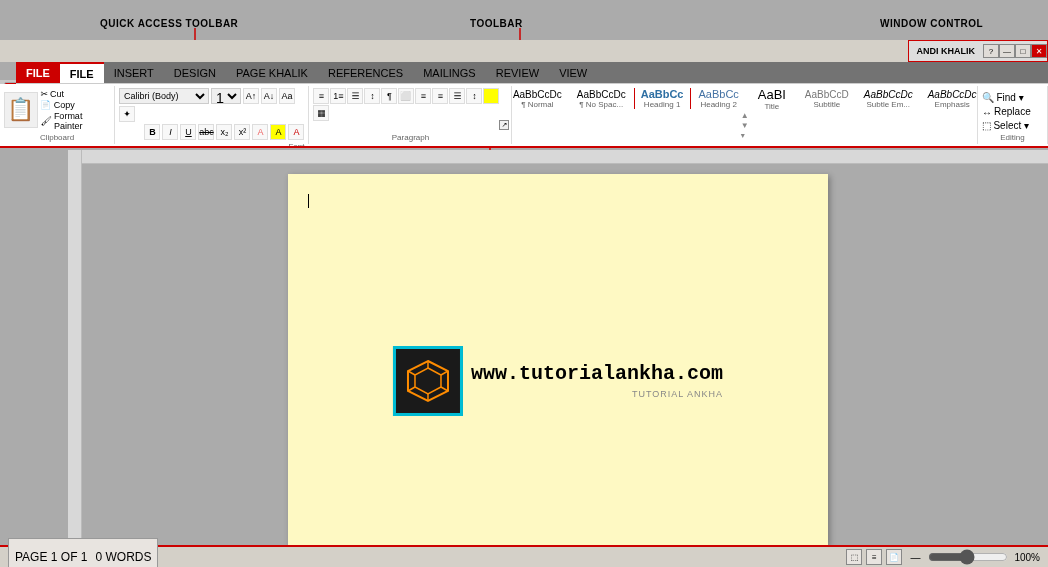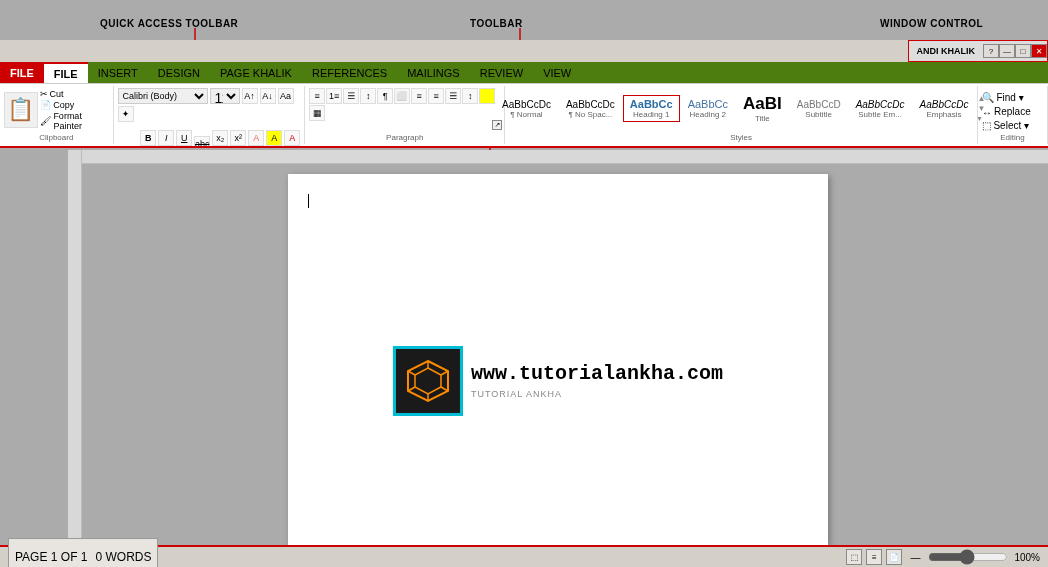--- a/index.html
+++ b/index.html
@@ -88,23 +88,23 @@
       font-size: 8px;
       display: flex; align-items: center; justify-content: center;
       cursor: pointer;
       background: #e0dcd8;
     }
     .win-btn.close { background: #c00; color: white; }
 
     
     .menu-bar {
       position: absolute;
-      top: 62px; left: 0; right: 0;
+      top: 62px; left: 16px; right: 0;
       height: 22px;
-      background: #4d7c0f;
+      background: #737373;
       display: flex;
       align-items: center;
       border-bottom: 1px solid #ccc;
     }
     .menu-file {
       background: #c00;
       color: white;
       padding: 0 10px;
       height: 100%;
       display: flex; align-items: center;
@@ -209,21 +209,21 @@
       padding: 2px 6px;
       font-size: 9px;
       cursor: pointer;
       border: 1px solid transparent;
       min-width: 50px;
     }
     .style-item-text { font-size: 11px; }
     .style-item-label { font-size: 8px; color: #666; }
 
     .styles-row {
-      display: flex; flex-direction: row; height: 100%; align-items: center;
+      display: flex; flex-direction: column; height: 100%; align-items: center;
     }
 
     .editing-group { min-width: 70px; }
 
     
     .ruler-h {
       position: absolute;
       top: 150px; left: 68px; right: 0;
       height: 14px;
       background: #e8e8e8;
@@ -247,21 +247,21 @@
       background: #ababab;
       overflow: hidden;
       display: flex;
       justify-content: center;
       padding-top: 10px;
     }
 
     .page {
       width: 540px;
       min-height: 360px;
-      background: #ffffff;
+      background: #fef9c3;
       box-shadow: 2px 2px 6px rgba(0,0,0,0.3);
       position: relative;
       padding: 20px;
     }
 
     .cursor {
       display: inline-block;
       width: 1px; height: 14px;
       background: #000;
       vertical-align: text-bottom;
@@ -290,21 +290,21 @@
     .logo-url {
       font-family: 'Courier New', monospace;
       font-size: 20px;
       font-weight: bold;
       color: #000;
     }
 
     .logo-subtext {
       font-size: 9px;
       color: #888;
-      text-align: left;
+      text-align: right;
       margin-top: 4px;
       letter-spacing: 1px;
     }
 
     
     .status-bar {
       position: absolute;
       bottom: 0; left: 0; right: 0;
       height: 22px;
       background: #d4d0c8;
@@ -467,21 +467,21 @@
       </select>
       <div class="format-btn">A↑</div>
       <div class="format-btn">A↓</div>
       <div class="format-btn">Aa</div>
       <div class="format-btn">✦</div>
     </div>
     <div class="font-controls-row">
       <div class="format-btn" style="font-weight:bold;">B</div>
       <div class="format-btn" style="font-style:italic;">I</div>
       <div class="format-btn" style="text-decoration:underline;">U</div>
-      <div class="format-btn" style="text-decoration:line-through;margin-top:12px;">abc</div>
+      <div class="format-btn" style="text-decoration:line-through;">abc</div>
       <div class="format-btn">x₂</div>
       <div class="format-btn">x²</div>
       <div class="format-btn" style="color:#e66;">A</div>
       <div class="format-btn" style="background:#ff0;">A</div>
       <div class="format-btn" style="color:#c00;">A</div>
     </div>
     <span class="ribbon-group-label">Font</span>
   </div>
 
   <div class="ribbon-group para-group" style="position:relative;">
@@ -516,21 +516,21 @@
         </div>
         <div class="style-item" style="border:1px solid #c00;">
           <span class="style-item-text" style="font-size:11px;color:#2e6fa3;font-weight:bold;">AaBbCc</span>
           <span class="style-item-label">Heading 1</span>
         </div>
         <div class="style-item">
           <span class="style-item-text" style="font-size:11px;color:#4472a4;">AaBbCc</span>
           <span class="style-item-label">Heading 2</span>
         </div>
         <div class="style-item">
-          <span class="style-item-text" style="font-size:17px;font-weight:bold;">AaBI</span>
+          <span class="style-item-text" style="font-size:13px;font-weight:normal;">AaBI</span>
           <span class="style-item-label">Title</span>
         </div>
         <div class="style-item">
           <span class="style-item-text" style="font-size:10px;color:#777;">AaBbCcD</span>
           <span class="style-item-label">Subtitle</span>
         </div>
         <div class="style-item">
           <span class="style-item-text" style="font-size:10px;font-style:italic;">AaBbCcDc</span>
           <span class="style-item-label">Subtle Em...</span>
         </div>

